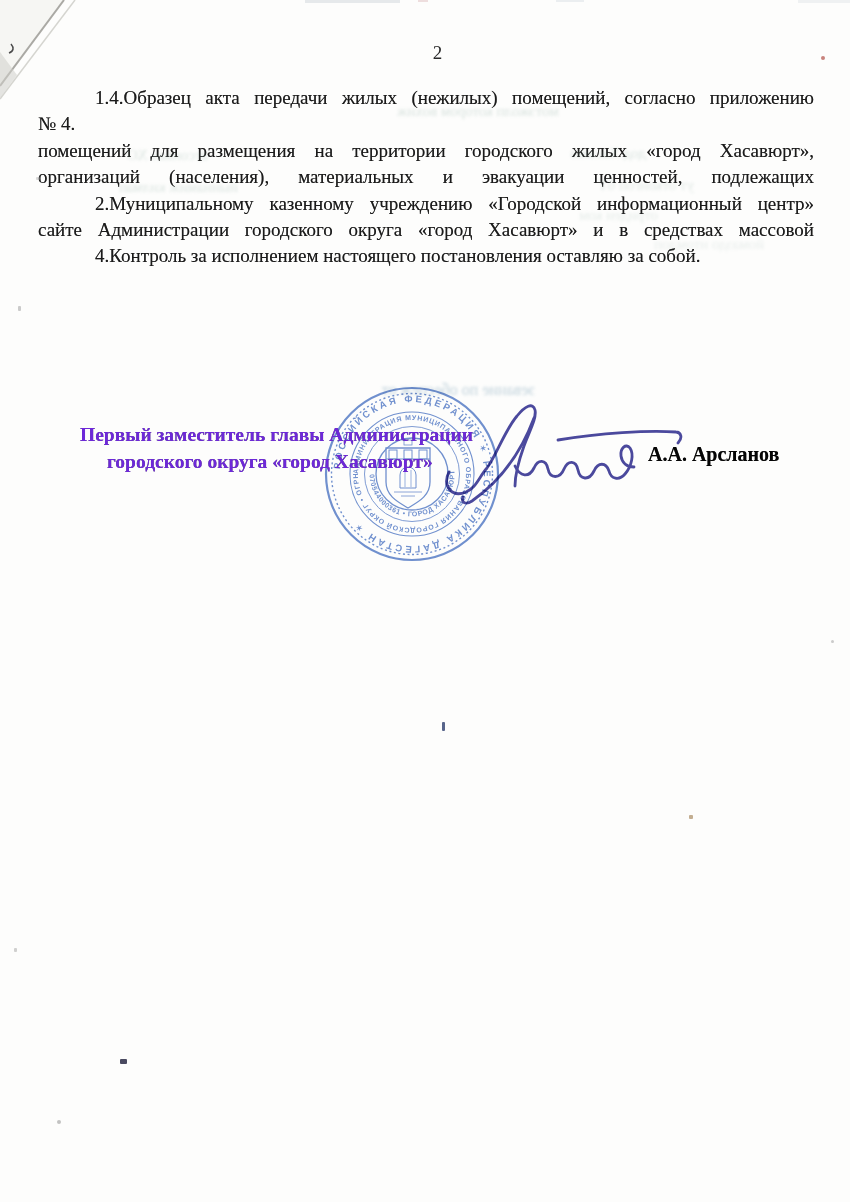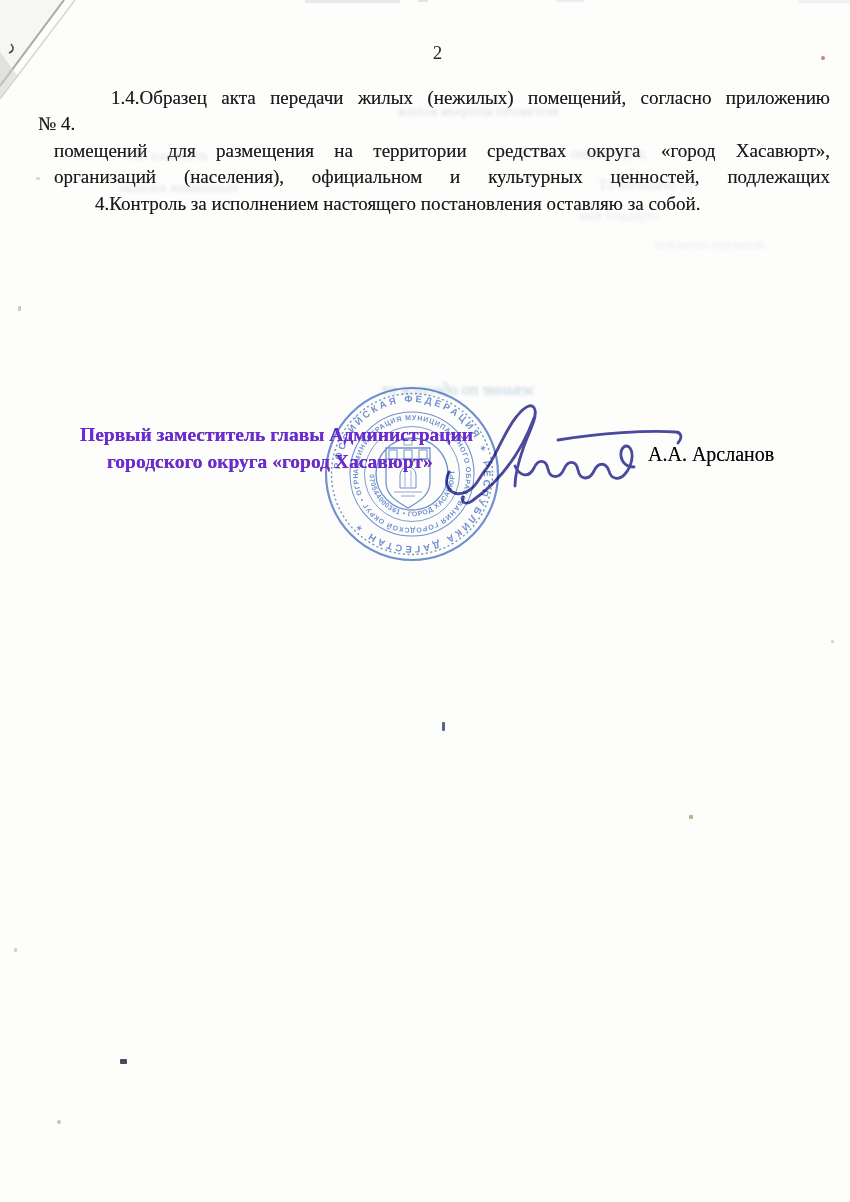--- a/index.html
+++ b/index.html
@@ -13,30 +13,30 @@
     position:absolute;top:42px;left:0;width:876px;text-align:center;
     font-size:19px;color:#2a2a2a;letter-spacing:1px;
   }
   .body-text{
     position:absolute;left:38px;top:85px;width:776px;
     font-size:19px;line-height:26.4px;color:#1b1b1b;
     text-shadow:0 0 0.5px rgba(20,20,20,.55);
   }
   .line{width:100%;}
   .line.indent{text-indent:57px;}
-  .line.just{text-align:justify;text-align-last:justify;margin-left:16px;}
+  .line.just{text-align:justify;text-align-last:justify;}
   .sig-block{
     position:absolute;left:80px;top:421px;z-index:3;
     font-size:19.5px;line-height:27px;font-weight:bold;color:#6d28d9;
     text-shadow:0 0 0.5px rgba(0,0,0,.6);
   }
   .sig-block .l2{padding-left:27px;}
   .signer-name{
     position:absolute;left:648px;top:443px;z-index:3;
-    font-size:20px;font-weight:normal;color:#050505;
+    font-size:20px;font-weight:bold;color:#050505;
     text-shadow:0 0 0.5px rgba(0,0,0,.6);
   }
   .stamp{
     position:absolute;left:322px;top:384px;width:180px;height:180px;z-index:2;
     mix-blend-mode:multiply;opacity:.88;filter:blur(0.35px);
   }
   .stamp text{font-family:"Liberation Sans","DejaVu Sans",sans-serif;font-weight:bold;}
   .handwritten-signature{
     position:absolute;left:430px;top:395px;width:290px;height:140px;z-index:4;
     mix-blend-mode:multiply;filter:blur(0.3px);
@@ -54,22 +54,24 @@
 </head>
 <body>
 
 <div class="page">
 
   <div class="page-number">2</div>
 
   <div class="body-text" id="body-text">
       <div class="line indent just">1.4.Образец акта передачи жилых (нежилых) помещений, согласно приложению</div>
       <div class="line">№ 4.</div>
-      <div class="line just">помещений для размещения на территории средствах округа «город Хасавюрт»,</div>
-      <div class="line just">организаций (населения), официальном и культурных ценностей, подлежащих</div>
+      <div class="line just">помещений для размещения на территории городского жилых «город Хасавюрт»,</div>
+      <div class="line just">организаций (населения), материальных и эвакуации ценностей, подлежащих</div>
+      <div class="line indent just">2.Муниципальному казенному учреждению «Городской информационный центр»</div>
+      <div class="line just">сайте Администрации городского округа «город Хасавюрт» и в средствах массовой</div>
       <div class="line indent">4.Контроль за исполнением настоящего постановления оставляю за собой.</div>
     </div>
 
   <div class="sig-block">
     <div class="l1">Первый заместитель главы Администрации</div>
     <div class="l2">городского округа «город Хасавюрт»</div>
   </div>
   <div class="signer-name">А.А. Арсланов</div>
 
   <svg class="stamp" viewBox="0 0 180 180">

